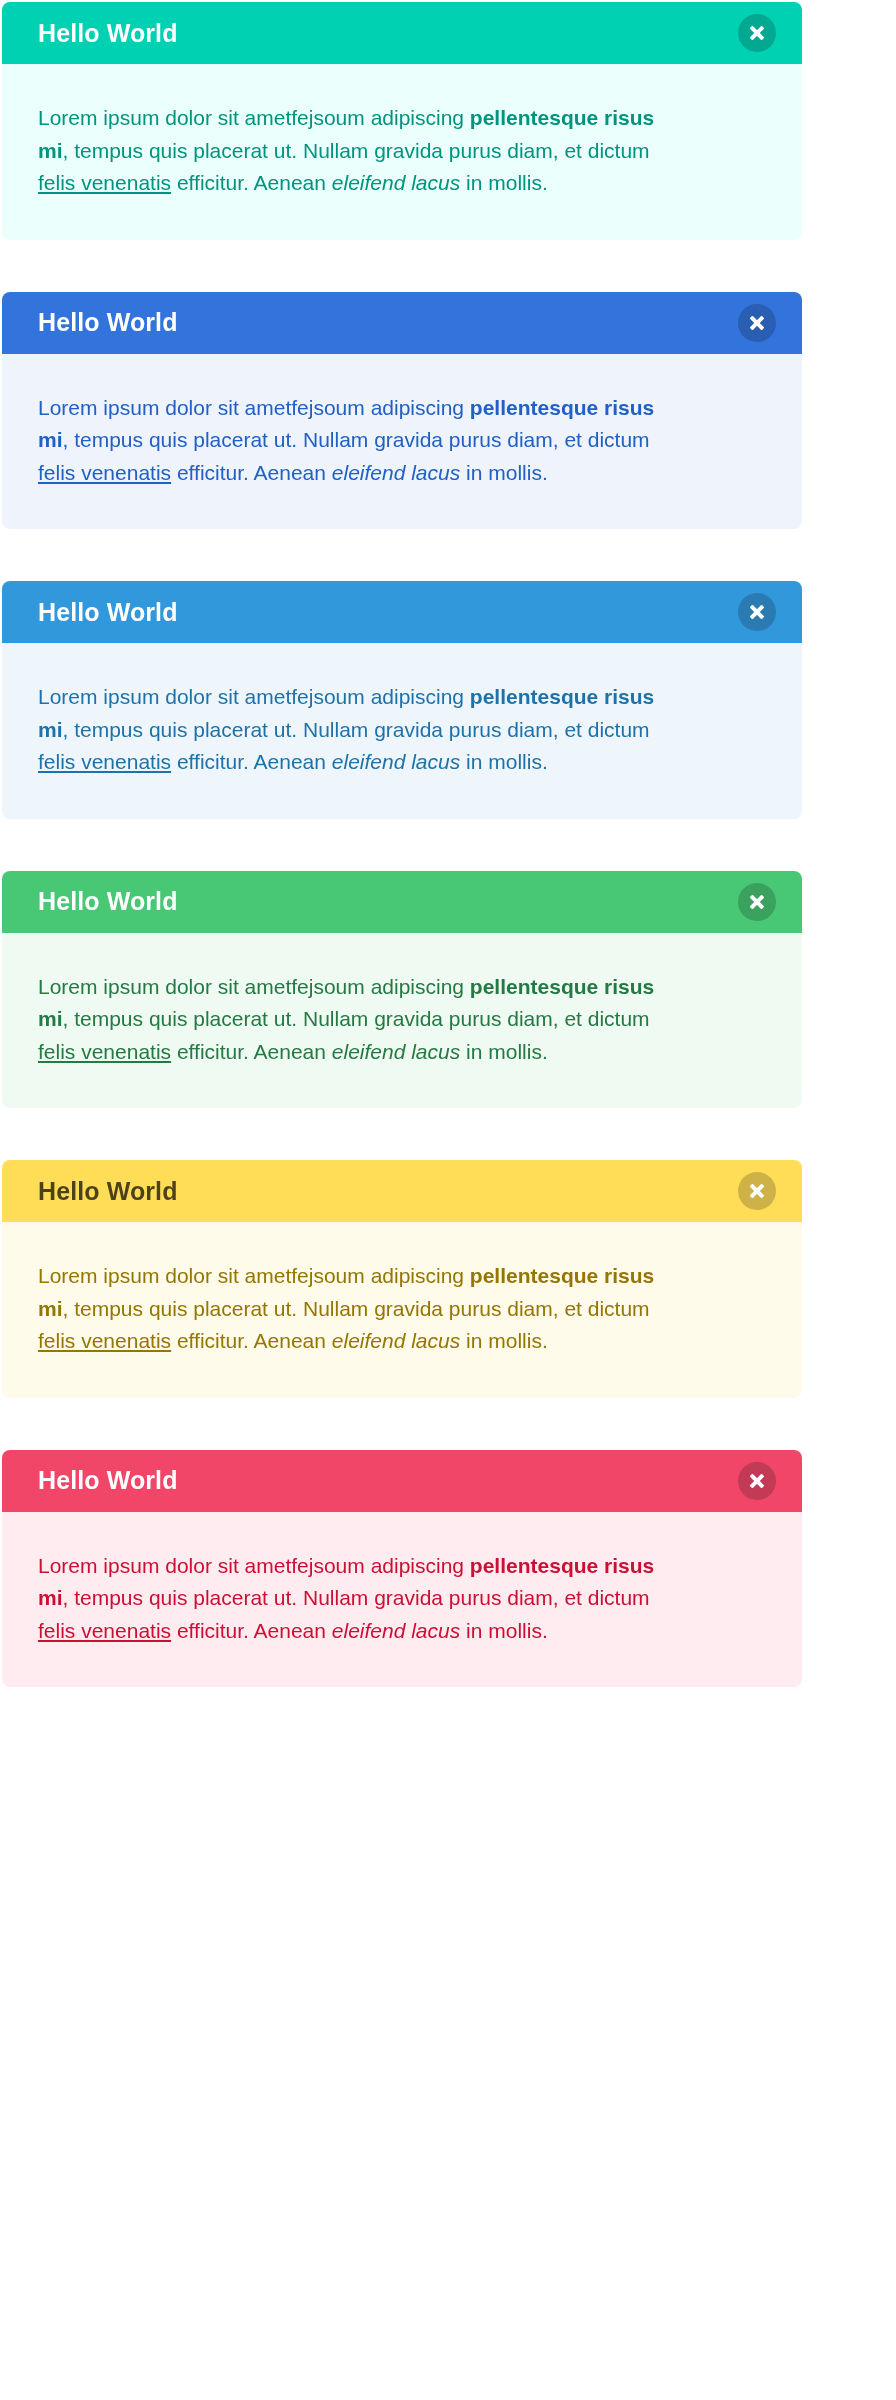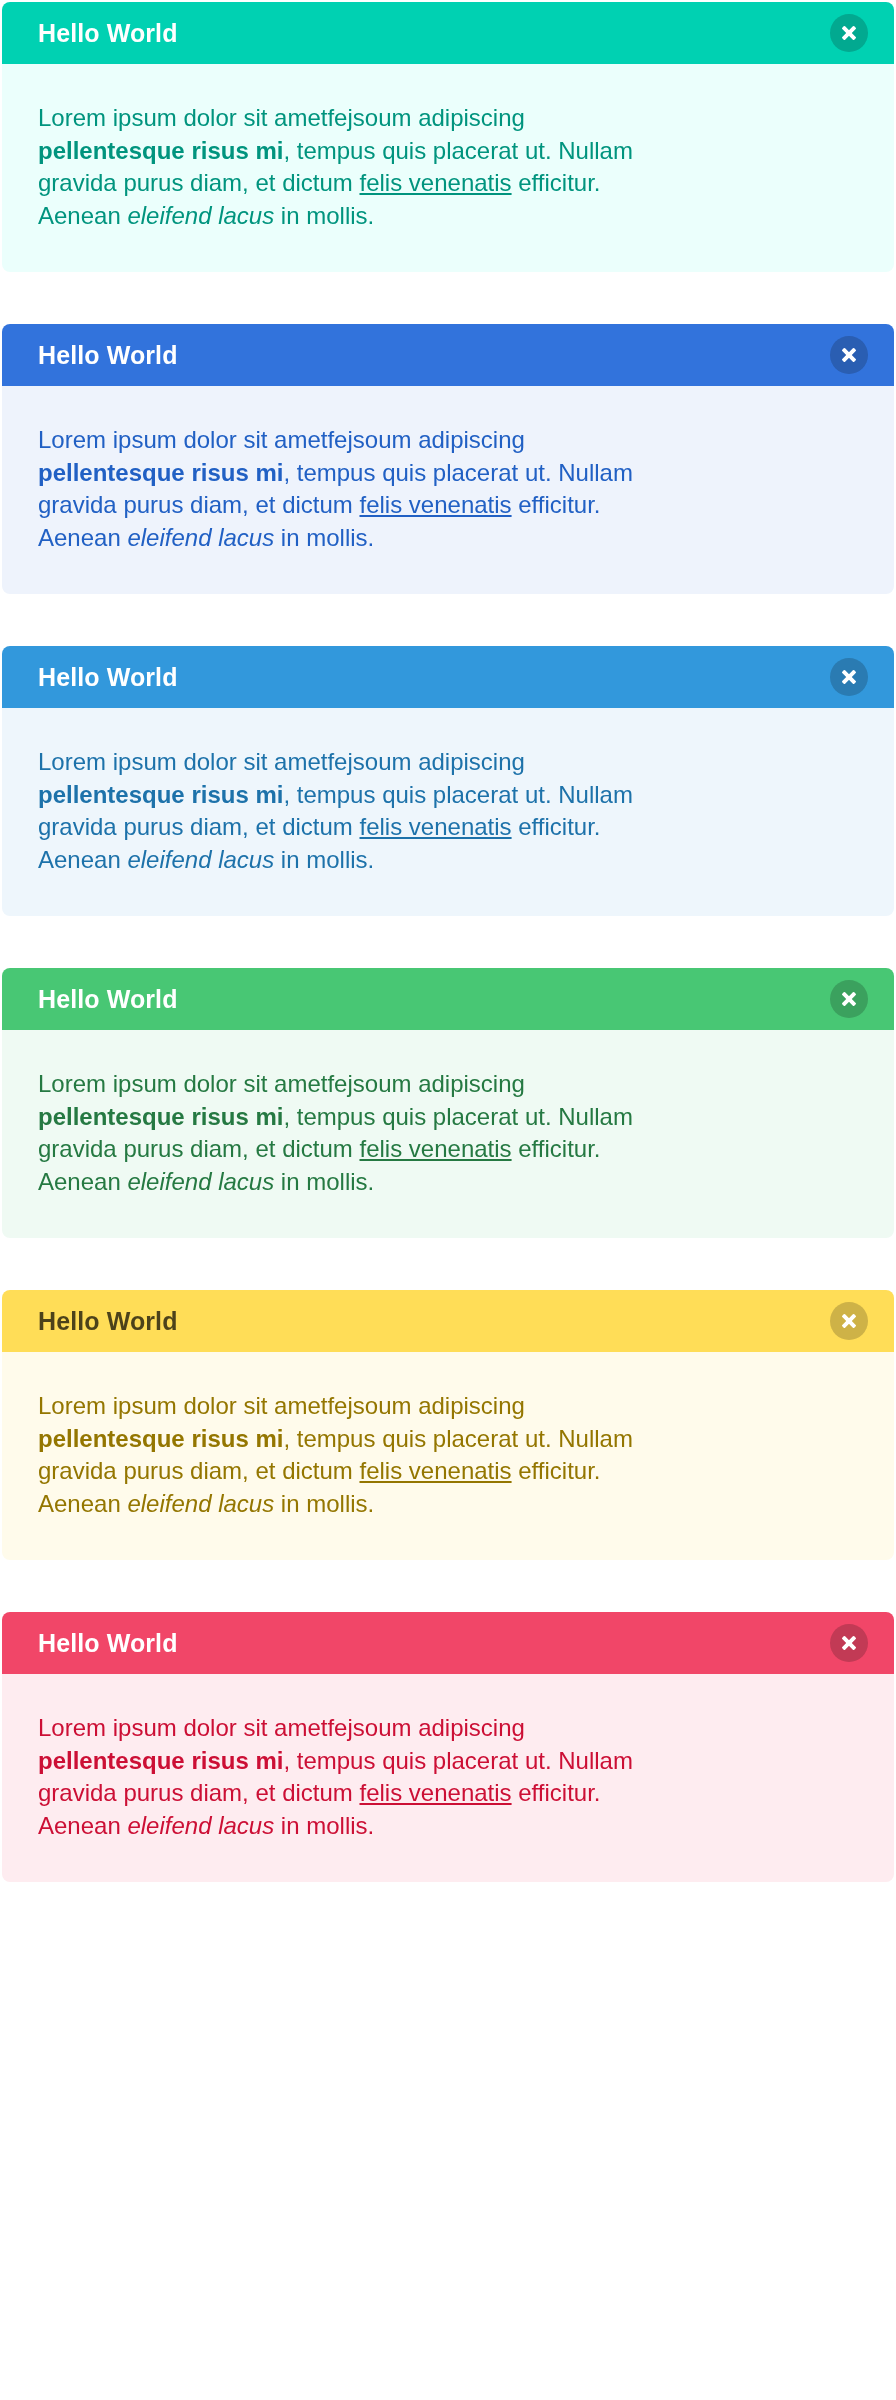--- a/index.html
+++ b/index.html
@@ -16,21 +16,21 @@
 
   #stack {
     padding: 2px 2px 0 2px;
     box-sizing: border-box;
     display: flex;
     flex-direction: column;
     gap: 52px;
   }
 
   .message-card {
-    width: 892px;
+    width: 800px;
     border-radius: 8px;
     overflow: hidden;
     box-sizing: border-box;
     flex: 0 0 auto;
   }
 
   .message-header {
     height: 62px;
     display: flex;
     align-items: center;
@@ -75,21 +75,21 @@
   }
   .delete-button::after {
     width: 17px;
     height: 4px;
     transform: translate(-50%, -50%) rotate(-45deg);
   }
 
   .message-body {
     padding: 38px 26px 40px 36px;
     box-sizing: border-box;
-    font-size: 24px;
+    font-size: 21px;
     line-height: 32.5px;
   }
 
   .message-body .para {
     margin: 0;
     max-width: 640px;
   }
 
   .message-body b {
     font-weight: bold;

